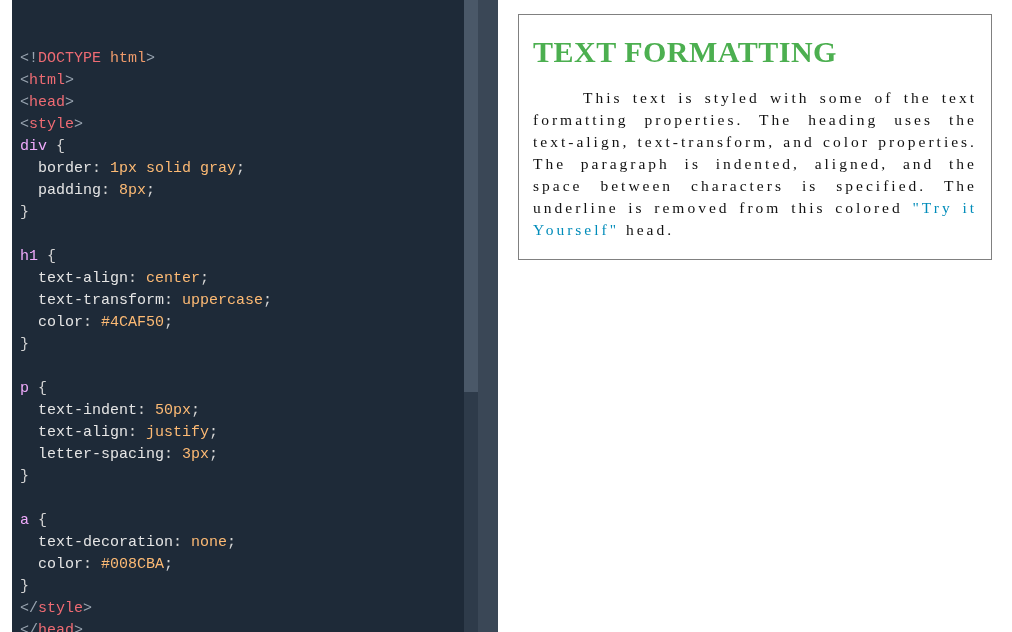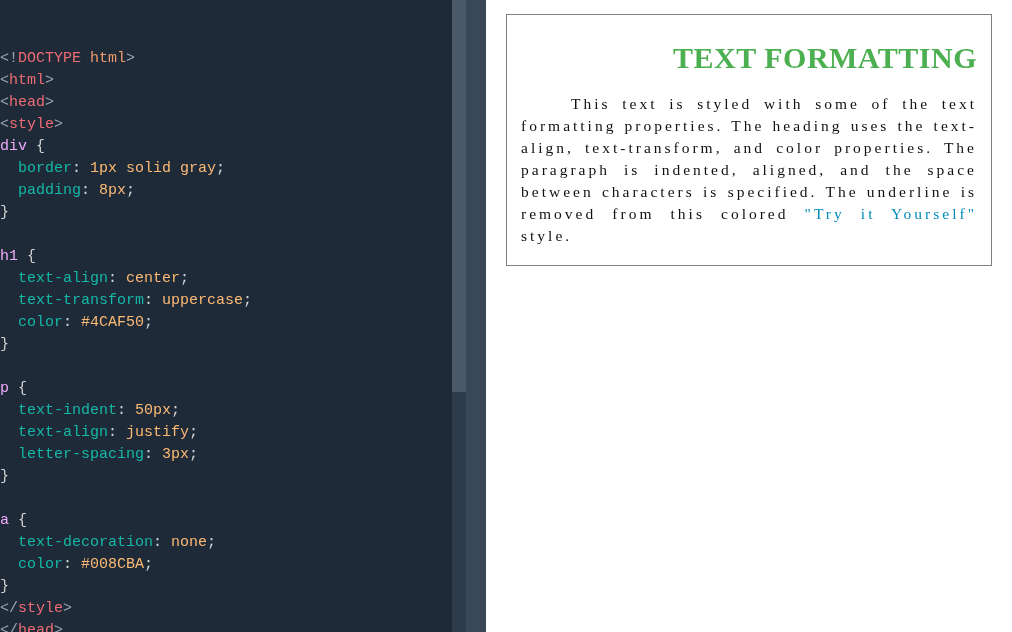--- a/index.html
+++ b/index.html
@@ -9,26 +9,27 @@
       display: flex;
       font-family: Consolas, "Courier New", monospace;
       overflow: hidden;
       background: #fff;
     }
     .pane-left {
       width: 466px;
       height: 100%;
       background: #1e2a38;
       color: #d4d4d4;
-      padding: 4px 0;
+      padding: 4px 8px;
       font-size: 15px;
       line-height: 22px;
       white-space: pre;
       overflow: hidden;
       position: relative;
+      margin-left: 12px;
     }
     .scrollbar-track {
       position: absolute;
       right: 0;
       top: 0;
       width: 14px;
       height: 100%;
       background: #2e3b4a;
     }
     .scrollbar-thumb {
@@ -51,61 +52,61 @@
       padding: 14px 20px;
       overflow: hidden;
     }
     .preview-box {
       border: 1px solid gray;
       padding: 8px 14px 18px 14px;
       font-family: "Times New Roman", Times, serif;
       color: #111;
     }
     .preview-h1 {
-      text-align: right;
+      text-align: left;
       text-transform: uppercase;
       color: #4CAF50;
       font-weight: bold;
       font-size: 30px;
-      margin: 18px 0 18px 0;
+      margin: 12px 0 18px 0;
       letter-spacing: 0.5px;
     }
     .preview-p {
       text-indent: 50px;
       text-align: justify;
       letter-spacing: 3px;
       font-size: 15.5px;
       line-height: 22px;
     }
     .preview-a {
       text-decoration: none;
       color: #008CBA;
     }
     
     .t-gray   { color: #9aa5b1; }
     .t-tag    { color: #ef6b73; }
     .t-attr   { color: #ef9b6b; }
     .t-sel    { color: #f0abfc; }
-    .t-prop   { color: #14b8a6; }
+    .t-prop   { color: #e5e5e5; }
     .t-val    { color: #fdba74; }
     .t-brace  { color: #d4d4d4; }
     .t-punc   { color: #d4d4d4; }
   </style>
 </head>
 <body>
 
 <div class="pane-left">
   <div id="code-container"><div><span class="t-gray">&lt;!</span><span class="t-tag">DOCTYPE</span><span class="t-gray"> </span><span class="t-attr">html</span><span class="t-gray">&gt;</span></div><div><span class="t-gray">&lt;</span><span class="t-tag">html</span><span class="t-gray">&gt;</span></div><div><span class="t-gray">&lt;</span><span class="t-tag">head</span><span class="t-gray">&gt;</span></div><div><span class="t-gray">&lt;</span><span class="t-tag">style</span><span class="t-gray">&gt;</span></div><div><span class="t-sel">div </span><span class="t-brace">{</span></div><div><span class="t-punc">  </span><span class="t-prop">border</span><span class="t-punc">: </span><span class="t-val">1px solid gray</span><span class="t-punc">;</span></div><div><span class="t-punc">  </span><span class="t-prop">padding</span><span class="t-punc">: </span><span class="t-val">8px</span><span class="t-punc">;</span></div><div><span class="t-brace">}</span></div><div>&nbsp;</div><div><span class="t-sel">h1 </span><span class="t-brace">{</span></div><div><span class="t-punc">  </span><span class="t-prop">text-align</span><span class="t-punc">: </span><span class="t-val">center</span><span class="t-punc">;</span></div><div><span class="t-punc">  </span><span class="t-prop">text-transform</span><span class="t-punc">: </span><span class="t-val">uppercase</span><span class="t-punc">;</span></div><div><span class="t-punc">  </span><span class="t-prop">color</span><span class="t-punc">: </span><span class="t-val">#4CAF50</span><span class="t-punc">;</span></div><div><span class="t-brace">}</span></div><div>&nbsp;</div><div><span class="t-sel">p </span><span class="t-brace">{</span></div><div><span class="t-punc">  </span><span class="t-prop">text-indent</span><span class="t-punc">: </span><span class="t-val">50px</span><span class="t-punc">;</span></div><div><span class="t-punc">  </span><span class="t-prop">text-align</span><span class="t-punc">: </span><span class="t-val">justify</span><span class="t-punc">;</span></div><div><span class="t-punc">  </span><span class="t-prop">letter-spacing</span><span class="t-punc">: </span><span class="t-val">3px</span><span class="t-punc">;</span></div><div><span class="t-brace">}</span></div><div>&nbsp;</div><div><span class="t-sel">a </span><span class="t-brace">{</span></div><div><span class="t-punc">  </span><span class="t-prop">text-decoration</span><span class="t-punc">: </span><span class="t-val">none</span><span class="t-punc">;</span></div><div><span class="t-punc">  </span><span class="t-prop">color</span><span class="t-punc">: </span><span class="t-val">#008CBA</span><span class="t-punc">;</span></div><div><span class="t-brace">}</span></div><div><span class="t-gray">&lt;/</span><span class="t-tag">style</span><span class="t-gray">&gt;</span></div><div><span class="t-gray">&lt;/</span><span class="t-tag">head</span><span class="t-gray">&gt;</span></div></div>
   <div class="scrollbar-track">
     <div class="scrollbar-thumb"></div>
   </div>
 </div>
 
 <div class="gutter"></div>
 
 <div class="pane-right">
   <div class="preview-box">
     <h1 class="preview-h1">text formatting</h1>
     <p class="preview-p">
-      <span>This text is styled with some of the text formatting properties. The heading uses the text-align, text-transform, and color properties. The paragraph is indented, aligned, and the space between characters is specified. The underline is removed from this colored </span><a href="#" class="preview-a">"Try it Yourself"</a><span> style.</span>
+      <span>This text is styled with some of the text formatting properties. The heading uses the text-align, text-transform, and color properties. The paragraph is indented, aligned, and the space between characters is specified. The underline is removed from this colored </span><a href="#" class="preview-a">"Try it Yourself"</a><span> head.</span>
     </p>
   </div>
 </div>
 
 </body></html>

